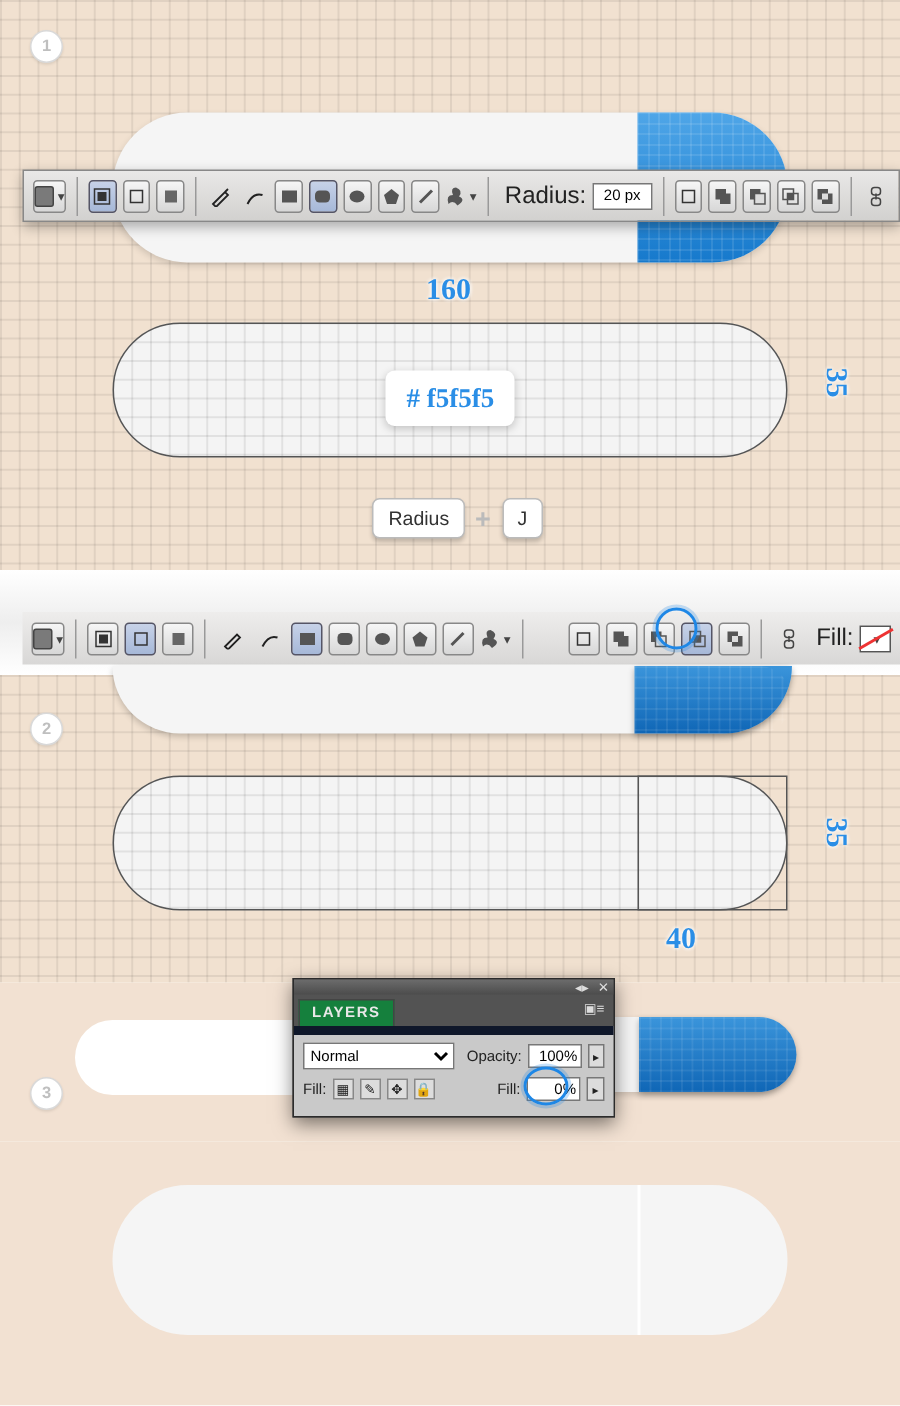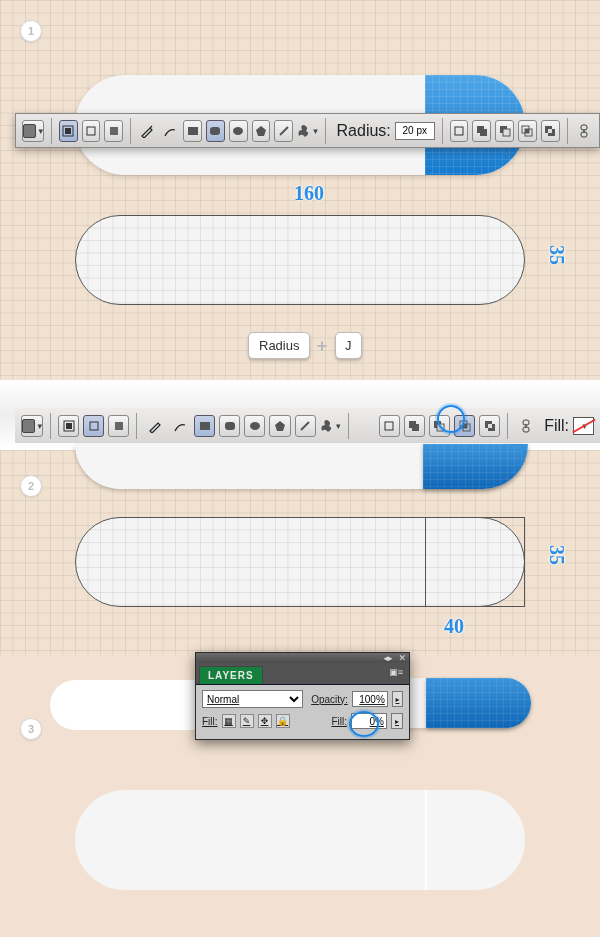--- a/index.html
+++ b/index.html
@@ -151,22 +151,21 @@
   }
   .panel .hdr span { margin-left:6px; cursor:default;}
   .panel .tab {
     background:#15803d; padding:3px 8px; font-size:10px;
     font-weight:bold; letter-spacing:1px; color:#e8e8e8;
     display:inline-block; border:1px solid #444; border-bottom:none;
     margin:3px 0 0 3px;
   }
   .panel .body {
     background:#c9c9c9; color:#222; padding:5px 6px;
-    border-top:1px solid #0f172a;
-    text-decoration:underline;
+    border-top:6px solid #0f172a;
   }
   .panel select {
     width:110px; height:18px; font-size:10px;
     background:#fff; border:1px solid #777;
   }
   .panel .row { display:flex; align-items:center; gap:4px; margin-bottom:5px;}
   .panel .lbl { font-size:10px; }
   .panel input[type=text]{
     width:36px; height:16px; font-size:10px; text-align:right;
     border:1px solid #777; background:#fff;
@@ -326,22 +325,23 @@
     <div class="sep"></div>
     <div class="tb-btn" style="border:none;background:none">
         <svg width="10" height="14">
           <rect x="2" y="1" width="6" height="5" rx="2" fill="none" stroke="#444"></rect>
           <rect x="2" y="8" width="6" height="5" rx="2" fill="none" stroke="#444"></rect>
           <line x1="5" y1="5" x2="5" y2="9" stroke="#444"></line>
         </svg>
       </div>
   </div>
 
-  <div class="anno" style="left:294px; top:182px;">160</div>
+  <div class="anno" style="left:284px; top:182px;">160</div>
   <div class="anno vert" style="left:545px; top:245px;">35</div>
+  <div class="white-box" style="left:257px; top:247px;"># f5f5f5</div>
 
   <div class="key" style="left:248px; top:332px;">Radius</div>
   <div class="plus-badge" style="left:313px; top:337px;">+</div>
   <div class="key" style="left:335px; top:332px; padding:5px 9px;">J</div>
 
   <div style="position:absolute; left:0; top:380px; width:600px; height:70px; background:linear-gradient(#fff,#eee,#fff);"></div>
 
   <div class="toolbar" style="top:408px; border:none; box-shadow:none; background:linear-gradient(#eeedec,#d8d7d6);">
     <div class="tb-btn tb-drop">
         <span class="icon-swatch"></span>

